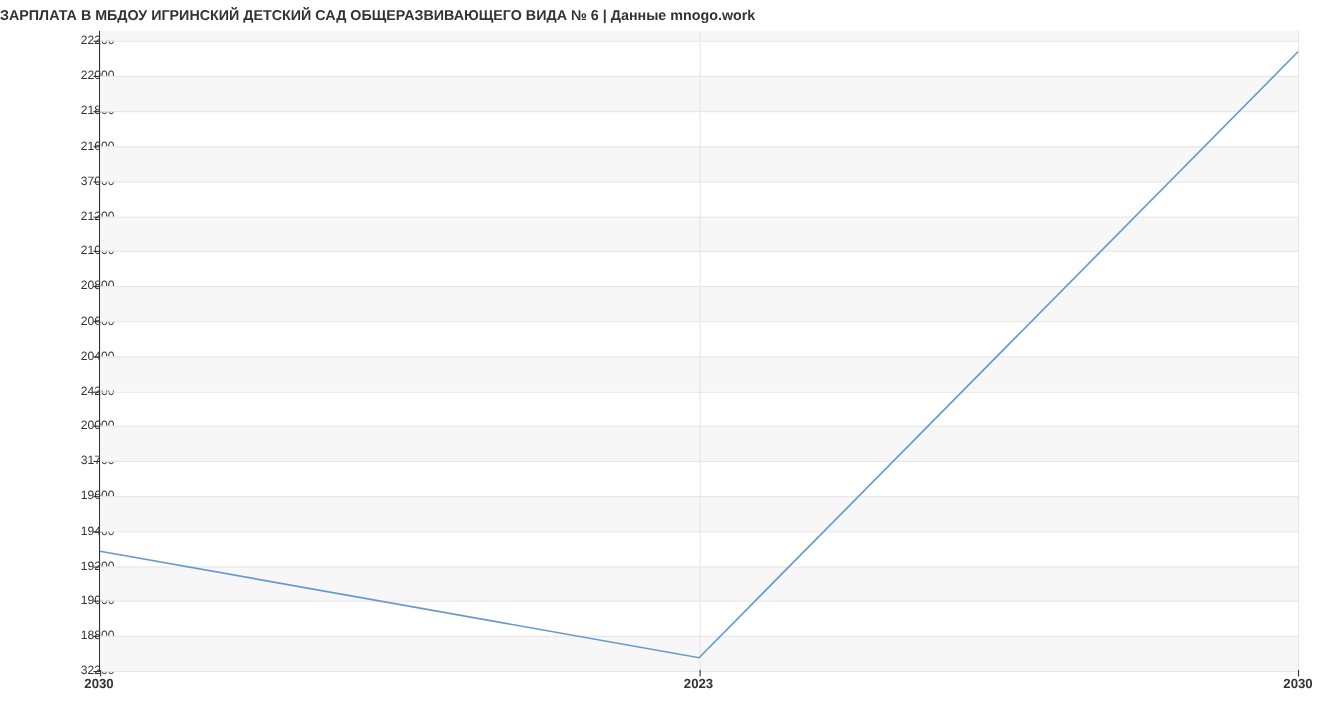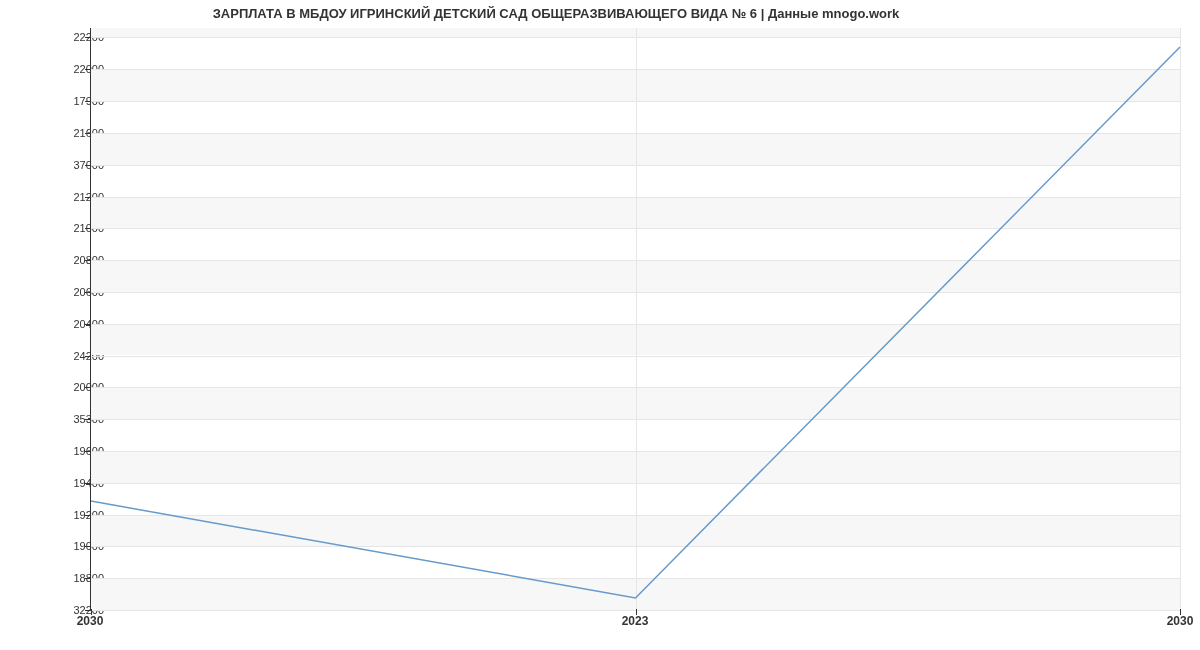--- a/index.html
+++ b/index.html
@@ -15,21 +15,21 @@
   .chart-wrap {
     position: relative;
     width: 1200px;
     height: 650px;
   }
   .title {
     position: absolute;
     top: 6px;
     left: 0;
     width: 1112px;
-    text-align: center;
+    text-align: left;
     font-size: 13px;
     font-weight: bold;
     color: #333333;
   }
   .plot {
     position: absolute;
     left: 90px;
     top: 28px;
     width: 1090px;   
     height: 582px;   
@@ -102,31 +102,31 @@
 
 <div class="chart-wrap">
   <div class="title">ЗАРПЛАТА В МБДОУ ИГРИНСКИЙ ДЕТСКИЙ САД ОБЩЕРАЗВИВАЮЩЕГО ВИДА № 6 | Данные mnogo.work</div>
 
   <div class="ylabel" style="top:610.0px">32200</div>
   <div class="ylabel" style="top:578.2px">18800</div>
   <div class="ylabel" style="top:546.4px">19000</div>
   <div class="ylabel" style="top:514.6px">19200</div>
   <div class="ylabel" style="top:482.8px">19400</div>
   <div class="ylabel" style="top:451.0px">19600</div>
-  <div class="ylabel" style="top:419.1px">35300</div>
+  <div class="ylabel" style="top:419.1px">31700</div>
   <div class="ylabel" style="top:387.3px">20000</div>
   <div class="ylabel" style="top:355.5px">24200</div>
   <div class="ylabel" style="top:323.7px">20400</div>
   <div class="ylabel" style="top:291.9px">20600</div>
   <div class="ylabel" style="top:260.1px">20800</div>
   <div class="ylabel" style="top:228.3px">21000</div>
   <div class="ylabel" style="top:196.5px">21200</div>
   <div class="ylabel" style="top:164.7px">37000</div>
   <div class="ylabel" style="top:132.9px">21600</div>
-  <div class="ylabel" style="top:101.0px">17900</div>
+  <div class="ylabel" style="top:101.0px">21800</div>
   <div class="ylabel" style="top:69.2px">22000</div>
   <div class="ylabel" style="top:37.4px">22200</div>
 
   <div class="xlabel" style="left:90px">2030</div>
   <div class="xlabel" style="left:635px">2023</div>
   <div class="xlabel" style="left:1180px">2030</div>
 
   <div class="plot">
 
     <div class="band" style="top:550.2px;height:31.8px"></div>

